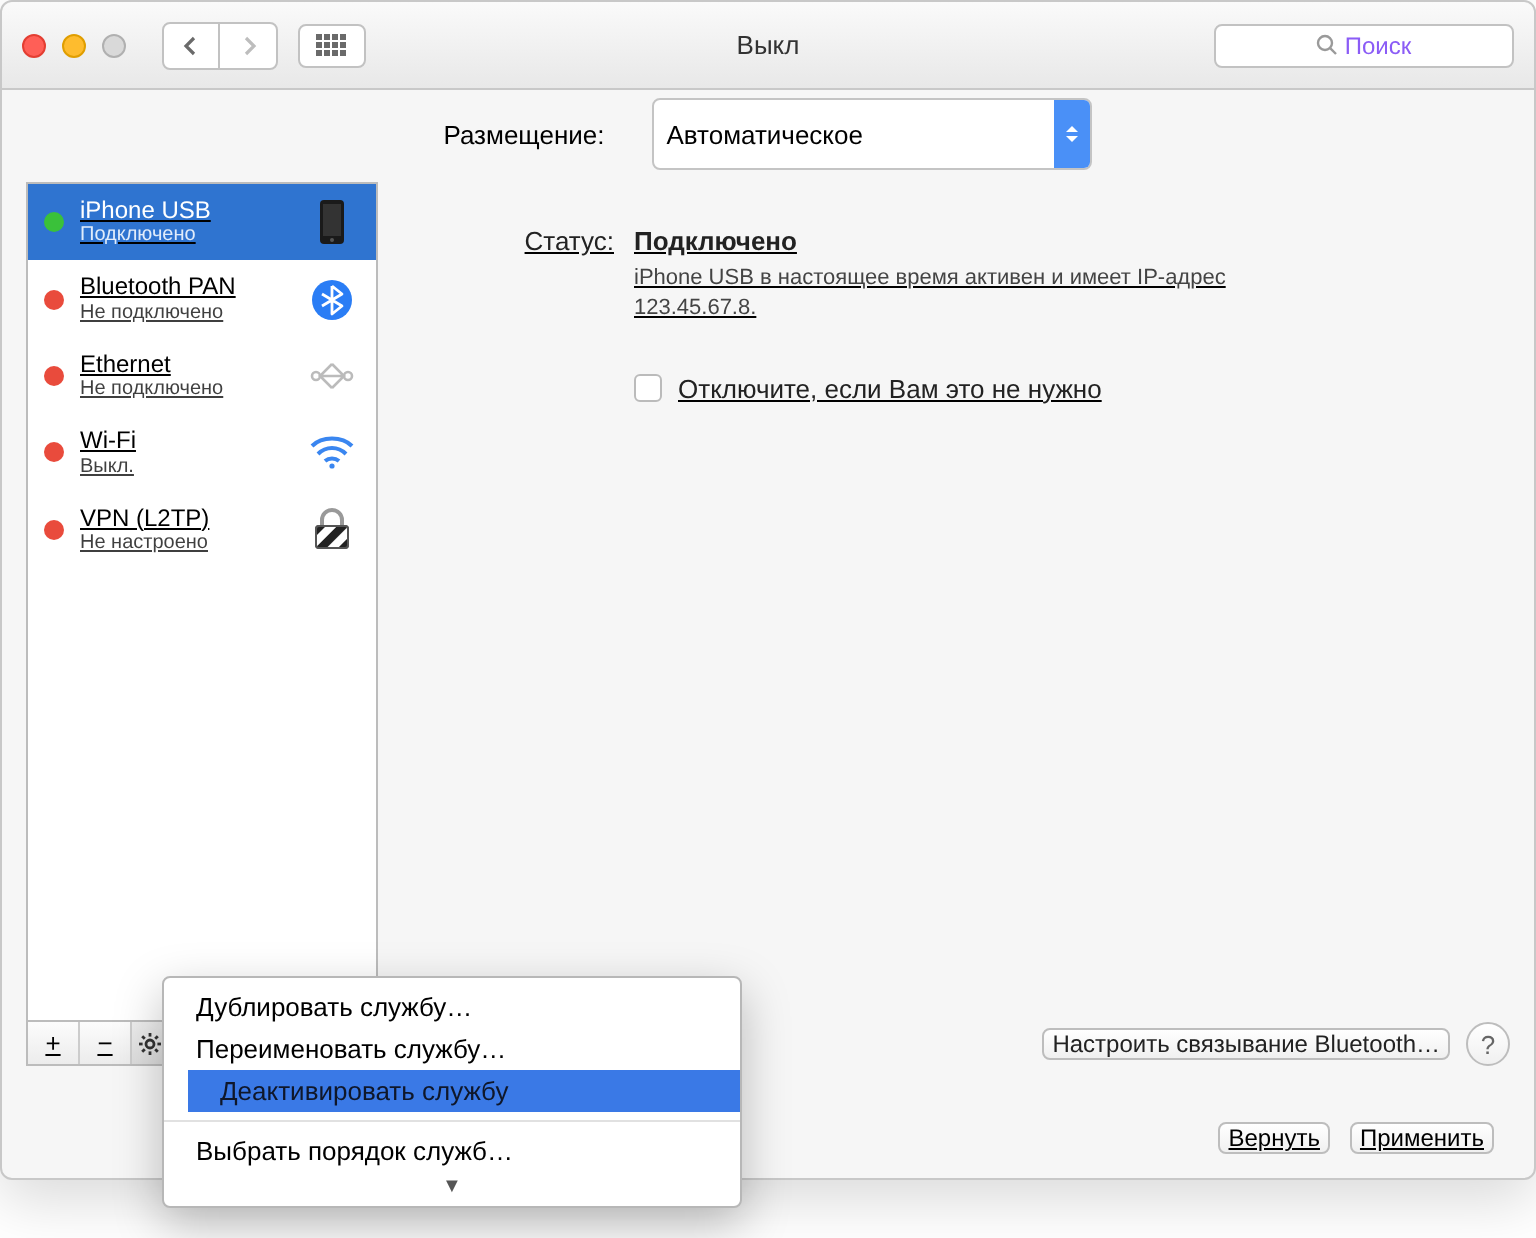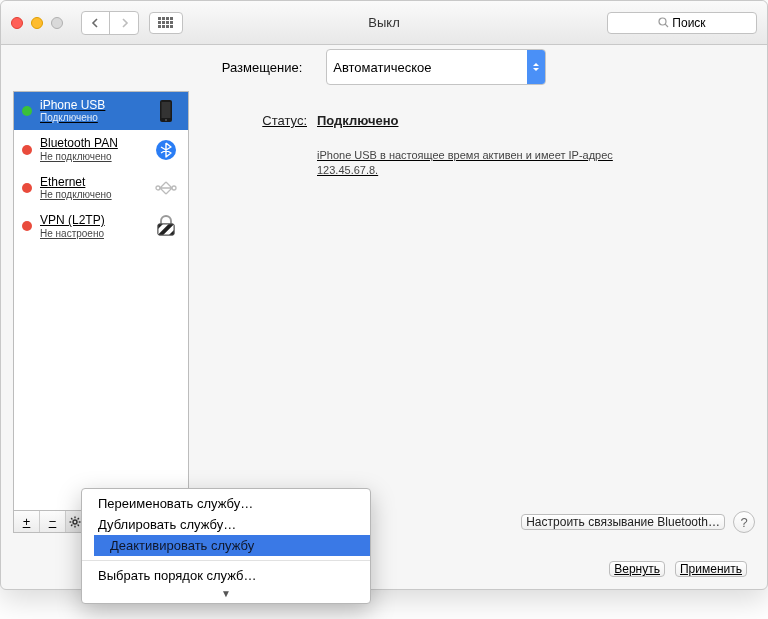--- a/index.html
+++ b/index.html
@@ -10,21 +10,21 @@
   .traffic { display: flex; gap: 8px; }
   .tl { width: 12px; height: 12px; border-radius: 50%; }
   .tl.close { background: #ff5f57; border: 1px solid #e33e32; }
   .tl.min { background: #febc2e; border: 1px solid #e09e00; }
   .tl.max { background: #d9d9d9; border: 1px solid #b0b0b0; }
   .nav-btns { display: flex; margin-left: 18px; border: 1px solid #c2c2c2; border-radius: 4px; background: #fff; }
   .nav-btns div { width: 28px; height: 22px; display:flex;align-items:center;justify-content:center; }
   .nav-btns div:first-child { border-right: 1px solid #c2c2c2; }
   .grid-btn { margin-left: 10px; width: 34px; height:22px; border:1px solid #c2c2c2; border-radius:4px; background:#fff; display:flex;align-items:center;justify-content:center; }
   .title { position:absolute; left:0; right:0; text-align:center; font-size:13px; color:#333; pointer-events:none; }
-  .search { margin-left:auto; height:22px; width:150px; border:1px solid #c2c2c2; border-radius:4px; background:#fff; display:flex; align-items:center; justify-content:center; gap:3px; color:#000000; font-size:12px; }
+  .search { margin-left:auto; height:22px; width:150px; border:1px solid #c2c2c2; border-radius:4px; background:#fff; display:flex; align-items:center; justify-content:center; gap:3px; color:#8b5cf6; font-size:12px; }
   
   .location-row { display:flex; align-items:center; justify-content:center; gap:24px; height:44px; font-size:13px; }
   .location-select { width:220px; height:36px; border:1px solid #c4c4c4; border-radius:4px; background:#fff; display:flex; align-items:center; padding:0 6px; position:relative; }
   .select-arrows { position:absolute; right:0; top:0; bottom:0; width:18px; background:#4a90f7; border-radius:0 3px 3px 0; display:flex; flex-direction:column; align-items:center; justify-content:center; }
   .select-arrows::before, .select-arrows::after { content:""; border:3px solid transparent; }
   .select-arrows::before { border-bottom-color:#fff; margin-bottom:1px; }
   .select-arrows::after { border-top-color:#fff; margin-top:1px; }
   
   .main { position:absolute; top:90px; left:12px; right:12px; bottom:56px; display:flex;text-decoration:underline; }
   .sidebar-wrap { width:176px; display:flex; flex-direction:column; }
@@ -40,21 +40,21 @@
   .net-item.selected .net-status { color:#e0ecfb; opacity:1; }
   .iconbox { width:28px; height:24px; flex:none; display:flex; align-items:center; justify-content:center; }
   .sidebar-toolbar { height:22px; border:1px solid #bcbcbc; border-top:none; display:flex; background:linear-gradient(#fcfcfc,#ececec); }
   .tb-btn { width:26px; display:flex;align-items:center;justify-content:center; border-right:1px solid #ccc; font-size:13px; cursor:default; }
   .tb-btn.gear { background:linear-gradient(#eee,#ddd); }
   
   .right { flex:1; padding:10px 16px 10px 28px; font-size:13px; color:#222; position:relative; }
   .status-row { display:flex; gap:10px; align-items:baseline; margin-top:12px; }
   .status-label { width:90px; text-align:right; }
   .status-val { font-weight:600; }
-  .status-desc { margin-left:100px; font-size:11px; color:#444; max-width:340px; line-height:1.4; margin-top:20px; }
+  .status-desc { margin-left:100px; font-size:11px; color:#444; max-width:340px; line-height:1.4; margin-top:4px; }
   .checkbox-row { margin-left:100px; margin-top:24px; display:flex; align-items:center; gap:8px; }
   .checkbox { width:14px; height:14px; border:1px solid #bbb; border-radius:3px; background:#fff; }
   .configure-row { position:absolute; bottom:0; right:0; display:flex; gap:8px; align-items:center; }
   .mac-btn { height:16px; padding:0 4px; border:1px solid #bdbdbd; border-radius:4px; background:linear-gradient(#fff,#f0f0f0); font-size:12px; display:flex; align-items:center; }
   .help { width:22px; height:22px; border:1px solid #bdbdbd; border-radius:50%; background:linear-gradient(#fff,#f0f0f0); display:flex; align-items:center; justify-content:center; font-size:13px; color:#666; }
   
   .footer { position:absolute; bottom:12px; right:20px; display:flex; gap:10px;text-decoration:underline; }
   
   .ctx-menu { position:absolute; left:80px; top:487px; width:290px; background:#fff; border:1px solid #b7b7b7; border-radius:4px; box-shadow:0 8px 24px rgba(0,0,0,0.25); padding:4px 0; font-size:13px; z-index:50; }
   .ctx-item { padding:3px 16px; white-space:nowrap; }
@@ -163,20 +163,35 @@
           </div>
           <div class="iconbox">
             <svg width="24" height="20" viewBox="0 0 24 20">
                 <circle cx="4" cy="10" r="2" fill="none" stroke="#bbb" stroke-width="1.3"></circle>
                 <circle cx="20" cy="10" r="2" fill="none" stroke="#bbb" stroke-width="1.3"></circle>
                 <path d="M6 10 H18 M12 4 L18 10 L12 16 M12 4 L6 10 L12 16" stroke="#bbb" stroke-width="1.3" fill="none"></path>
               </svg>
           </div>
         </div>
 
+        <div class="net-item">
+          <span class="dot red"></span>
+          <div class="net-info">
+            <div class="net-name">Wi-Fi</div>
+            <div class="net-status">Выкл.</div>
+          </div>
+          <div class="iconbox">
+            <svg width="24" height="18" viewBox="0 0 24 18">
+                <path d="M2 6 C7 1 17 1 22 6" stroke="#3a86f0" stroke-width="2" fill="none"></path>
+                <path d="M5 10 C9 6 15 6 19 10" stroke="#3a86f0" stroke-width="2" fill="none"></path>
+                <path d="M8.5 13.5 C10.5 11.8 13.5 11.8 15.5 13.5" stroke="#3a86f0" stroke-width="2" fill="none"></path>
+                <circle cx="12" cy="16" r="1.3" fill="#3a86f0"></circle>
+              </svg>
+          </div>
+        </div>
 
         <div class="net-item">
           <span class="dot red"></span>
           <div class="net-info">
             <div class="net-name">VPN (L2TP)</div>
             <div class="net-status">Не настроено</div>
           </div>
           <div class="iconbox">
             <svg width="22" height="22" viewBox="0 0 22 22">
                 <path d="M6 9 V6 a5 5 0 0 1 10 0 V9" stroke="#999" stroke-width="2" fill="none"></path>
@@ -220,34 +235,38 @@
         </div>
       </div>
     </div>
 
     <div class="right">
       <div class="status-row">
         <div class="status-label">Статус:</div>
         <div class="status-val">Подключено</div>
       </div>
       <div class="status-desc">iPhone USB  в настоящее время активен и имеет IP-адрес 123.45.67.8.</div>
+      <div class="checkbox-row">
+        <div class="checkbox"></div>
+        <span>Отключите, если Вам это не нужно</span>
+      </div>
       <div class="configure-row">
         <div class="mac-btn">Настроить связывание Bluetooth…</div>
         <div class="help">?</div>
       </div>
     </div>
   </div>
 
   <div class="footer">
     <div class="mac-btn">Вернуть</div>
     <div class="mac-btn">Применить</div>
   </div>
 
   <div class="ctx-menu">
+    <div class="ctx-item">Дублировать службу…</div>
     <div class="ctx-item">Переименовать службу…</div>
-    <div class="ctx-item">Дублировать службу…</div>
     <div class="ctx-item highlight">Деактивировать службу</div>
     <div class="ctx-sep"></div>
     <div class="ctx-item">Выбрать порядок служб…</div>
     <div class="ctx-arrow">▼</div>
   </div>
 
 </div>
 
 </body></html>

